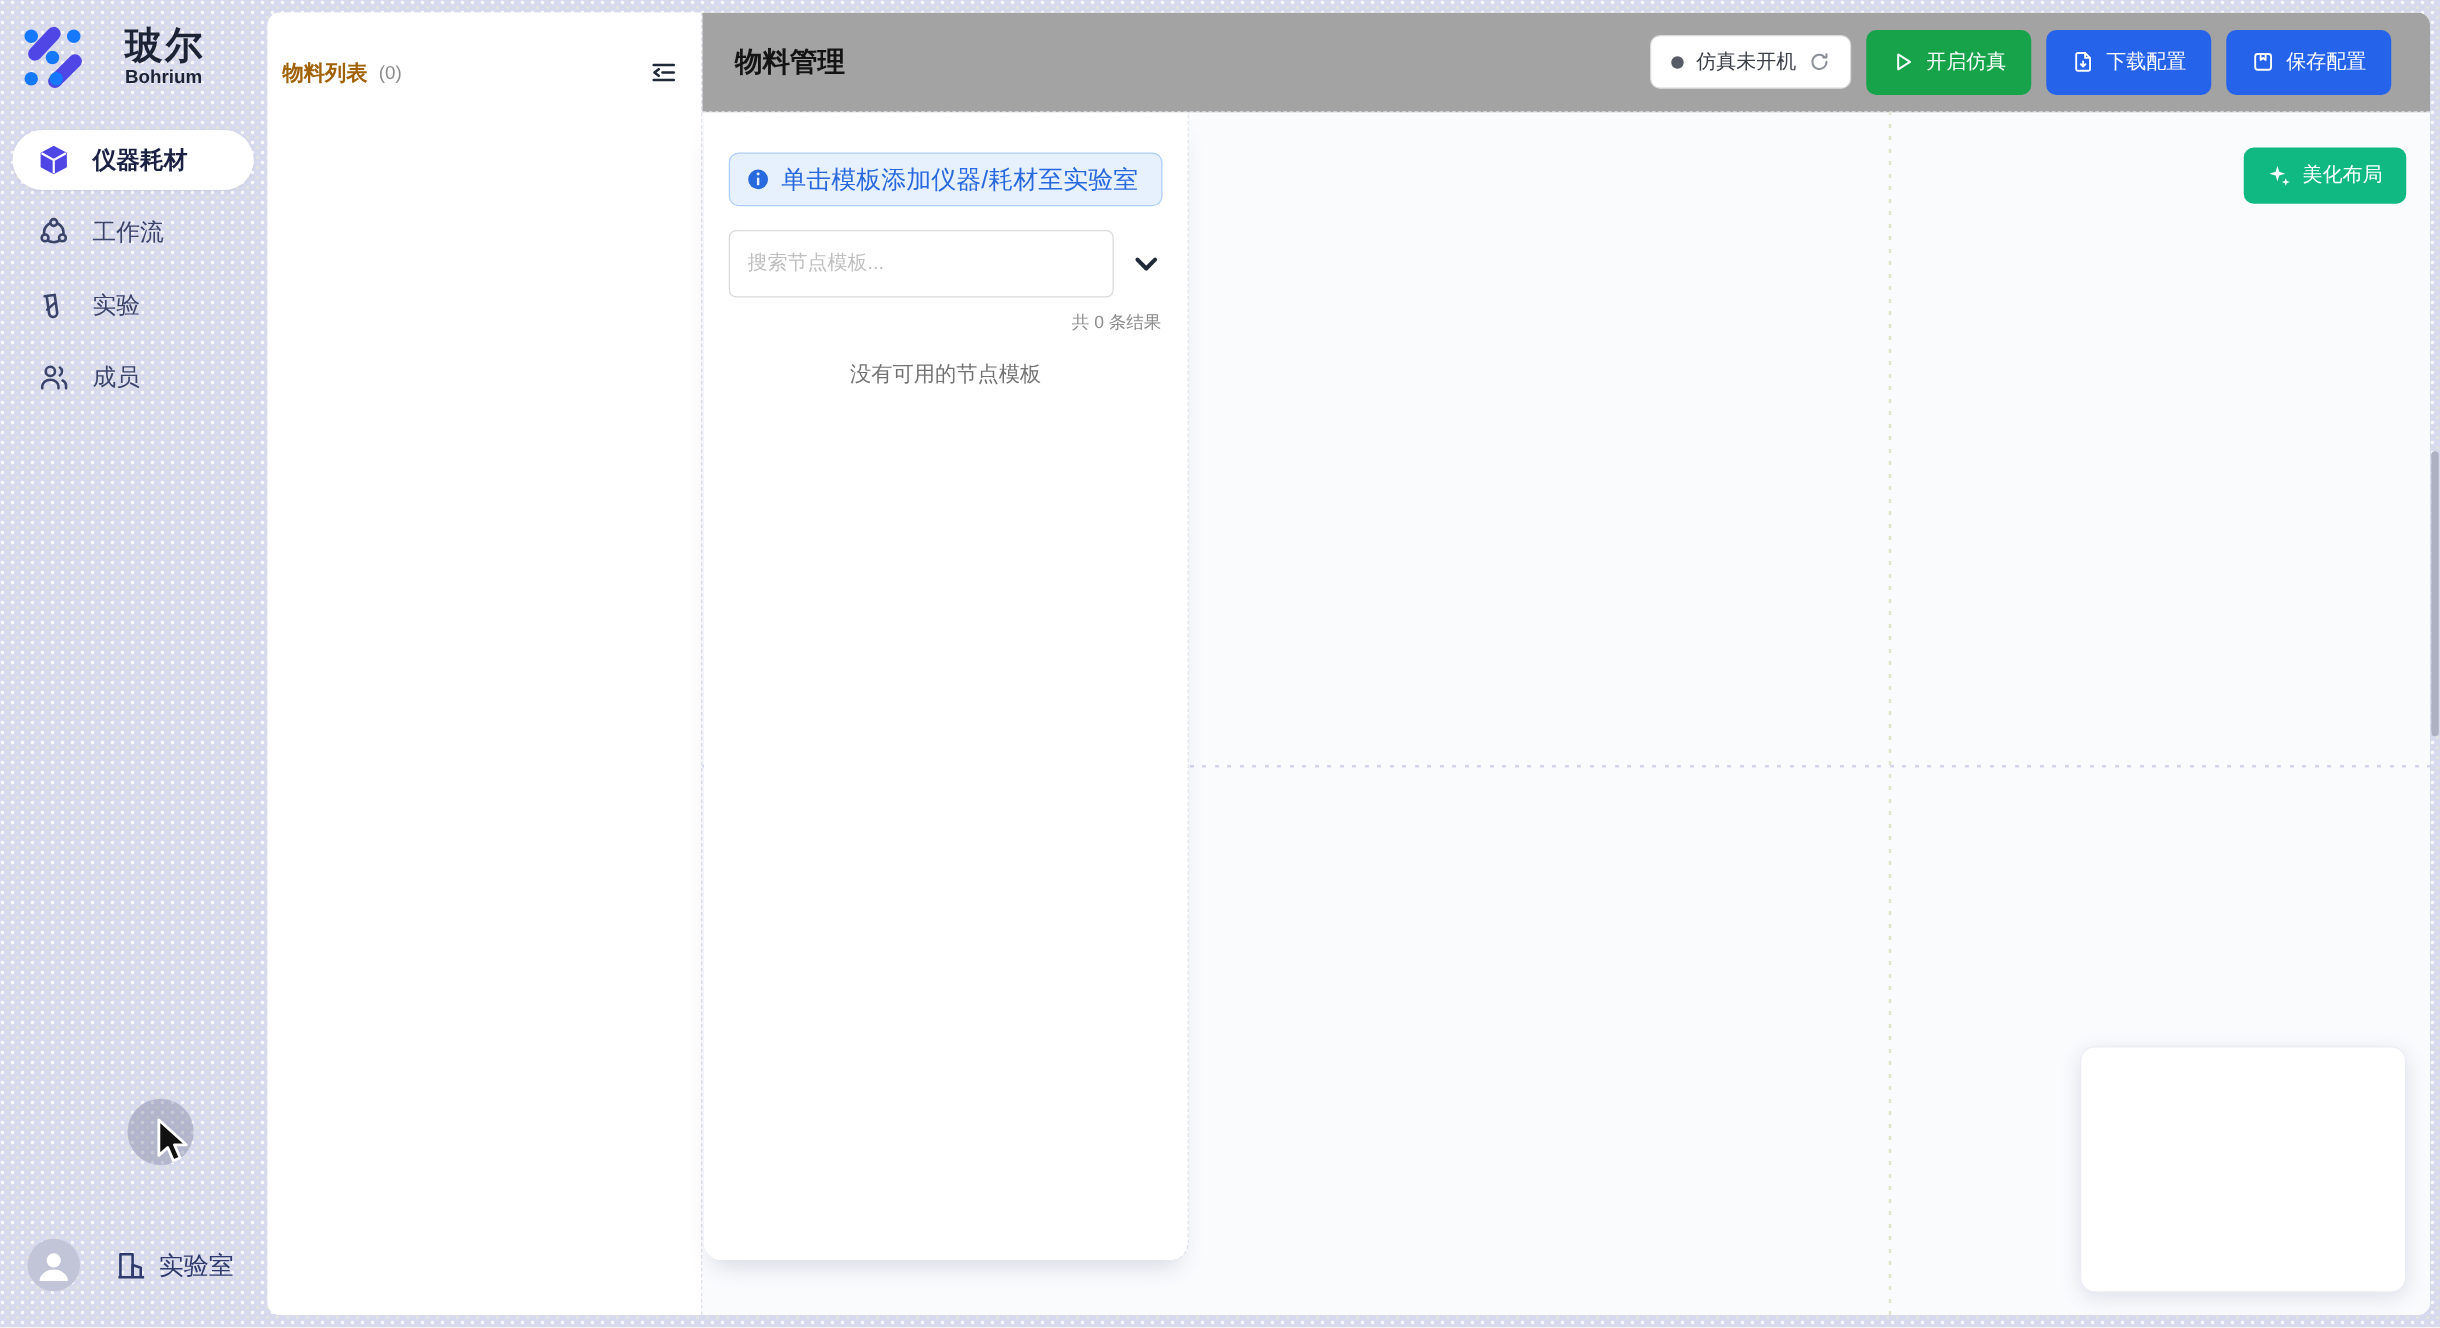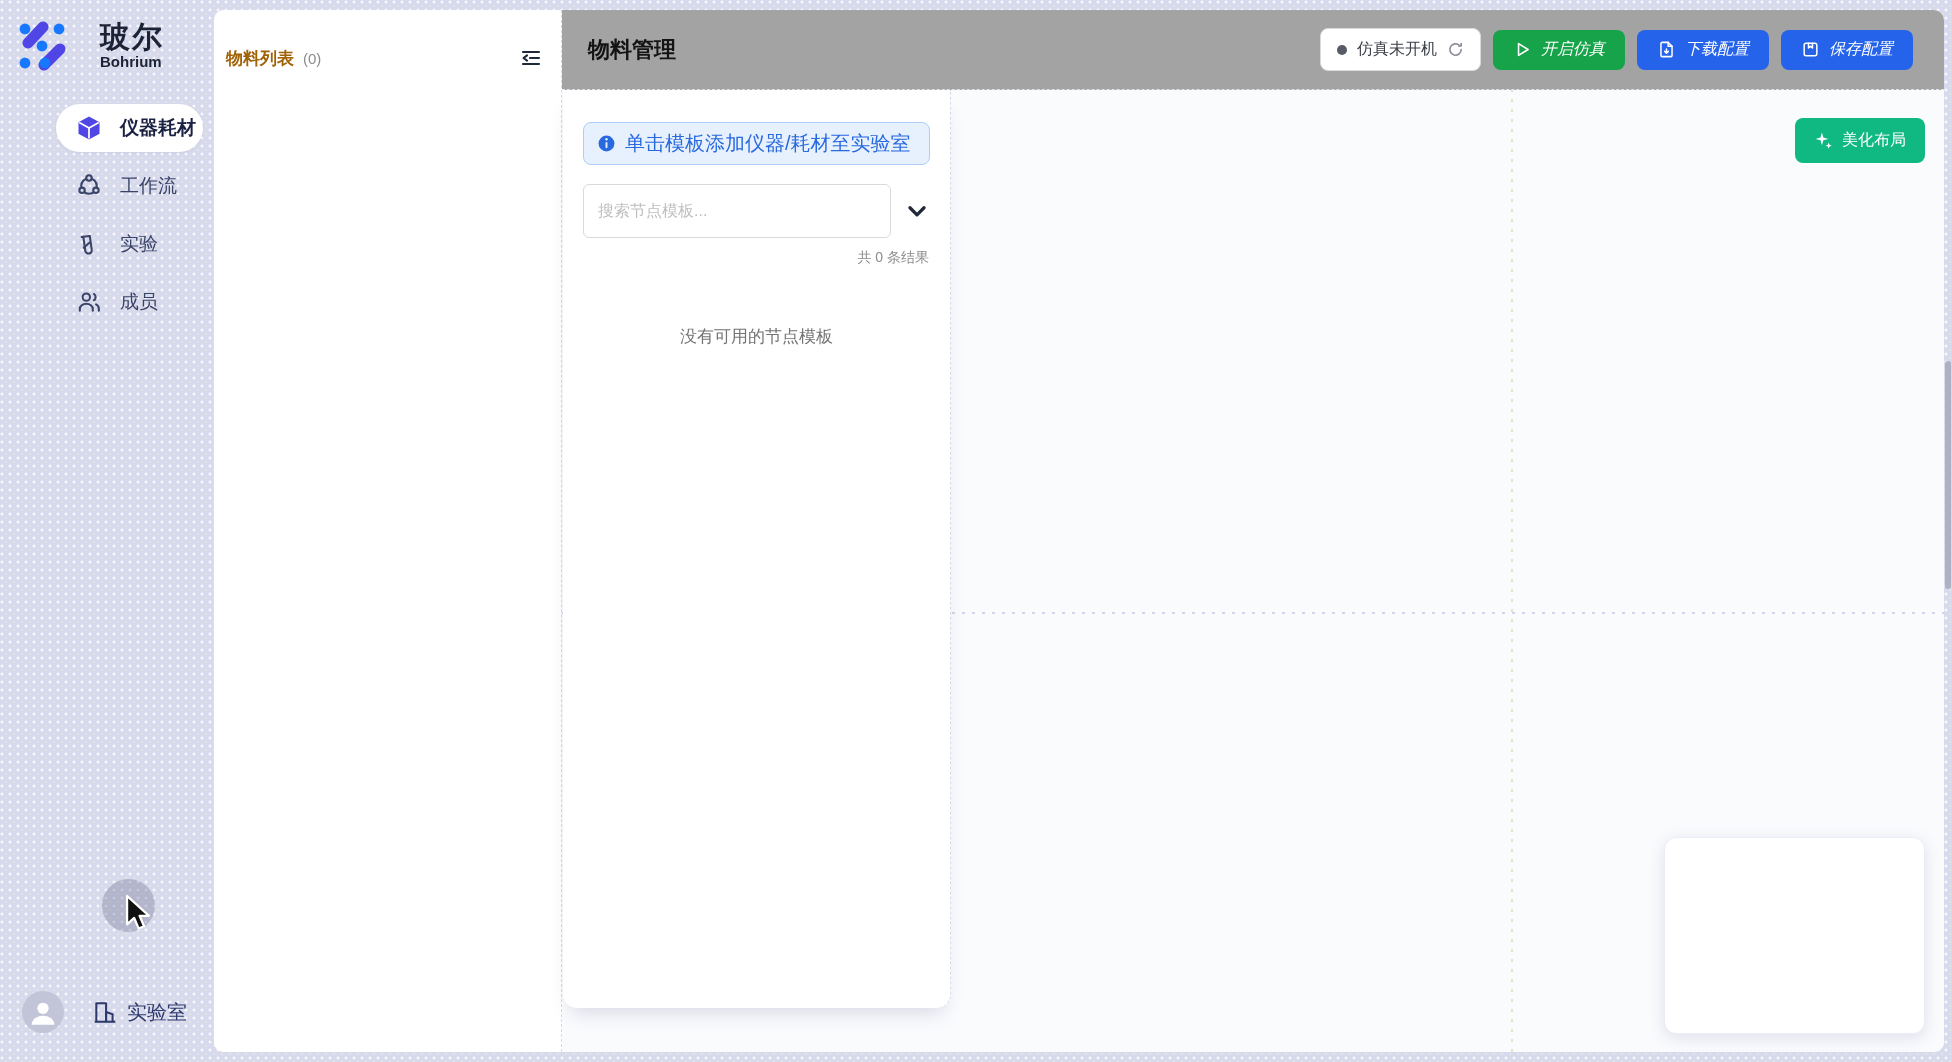--- a/index.html
+++ b/index.html
@@ -18,21 +18,21 @@
     background-size:8px 8px, 8px 8px;
     background-position:0 0, 4px 4px;
   }
 
   
   .sidebar{ position:absolute; left:0; top:0; width:214px; height:1062px; }
   .logo-row{ position:absolute; left:16px; top:20px; display:flex; align-items:center; gap:28px; }
   .logo-mark{ width:56px; height:52px; flex:0 0 auto; }
   .logo-zh{ font-size:30px; font-weight:bold; color:#1c2335; line-height:32px; letter-spacing:2px;}
   .logo-en{ font-size:15px; font-weight:bold; color:#1c2335; line-height:18px; }
-  .nav{ position:absolute; left:0; top:104px; width:214px;padding-left:46px; }
+  .nav{ position:absolute; left:0; top:104px; width:214px; }
   .nav-item{
     margin:0 11px 10px 10px; height:48px; border-radius:24px;
     display:flex; align-items:center; gap:18px; padding-left:20px;
     font-size:19px; color:#3a4368; cursor:pointer;
   }
   .nav-item.active{ background:#ffffff; color:#1a2142; font-weight:bold;
     box-shadow:0 1px 3px rgba(60,60,110,.08); }
   .nav-item .nicon{ width:26px; height:26px; flex:0 0 auto; }
   .ripple{
     position:absolute; left:102px; top:879px; width:53px; height:53px; border-radius:50%;
@@ -71,24 +71,23 @@
   }
   .page-title{ font-size:22px; font-weight:bold; color:#141414; }
   .header-right{ margin-left:auto; display:flex; align-items:center; gap:12px; }
   .status-pill{
     height:43px; border:1px solid #d9d9d9; border-radius:8px; background:#fff;
     display:flex; align-items:center; gap:10px; padding:0 16px;
   }
   .status-dot{ width:10px; height:10px; border-radius:50%; background:#565b66; }
   .status-text{ font-size:16px; color:#3b3f47; }
   .btn{
-    height:40px; border:none; border-radius:8px; display:flex; align-items:center;
+    height:52px; border:none; border-radius:8px; display:flex; align-items:center;
     gap:9px; padding:0 20px; font-size:16px; color:#fff; cursor:pointer;
     font-family:"Liberation Sans", sans-serif;
-    font-style:italic;
   }
   .btn-green{ background:#16a34a; }
   .btn-blue{ background:#2563eb; }
   .btn .bicon{ width:19px; height:19px; }
 
   .canvas{
     position:absolute; left:0; top:80px; right:0; bottom:0; background:#fafbfd;
   }
   .grid-h{
     position:absolute; left:0; right:0; top:522px; height:2px;
@@ -113,21 +112,21 @@
   .banner-text{ font-size:20px; color:#2969de; white-space:nowrap; }
   .search-row{ margin:19px 20px 0 20px; display:flex; align-items:center; }
   .search-input{
     width:308px; height:54px; border:1px solid #d9d9d9; border-radius:6px;
     padding:0 14px; font-size:16px; color:#262626; outline:none; background:#fff;
     font-family:"Liberation Sans", sans-serif;
   }
   .search-input::placeholder{ color:#bfbfbf; }
   .chevron-btn{ margin-left:13px; width:26px; height:26px; cursor:pointer; }
   .result-count{ margin:11px 21px 0 0; text-align:right; font-size:14px; color:#8c8c8c;padding-left:47px; }
-  .empty-text{ margin-top:58px; text-align:center; font-size:17px; color:#737373; }
+  .empty-text{ margin-top:21px; text-align:center; font-size:17px; color:#737373; }
 
   .beautify-btn{
     position:absolute; top:28px; right:19px; height:45px; border:none; border-radius:8px;
     background:#10b981; color:#fff; font-size:16px; display:flex; align-items:center;
     gap:9px; padding:0 19px; cursor:pointer; font-family:"Liberation Sans", sans-serif;
   }
   .minimap{
     position:absolute; right:19px; bottom:18px; width:261px; height:197px;
     background:#fff; border:1px solid #ececf4; border-radius:12px;
     box-shadow:0 4px 16px rgba(90,90,140,.16);

